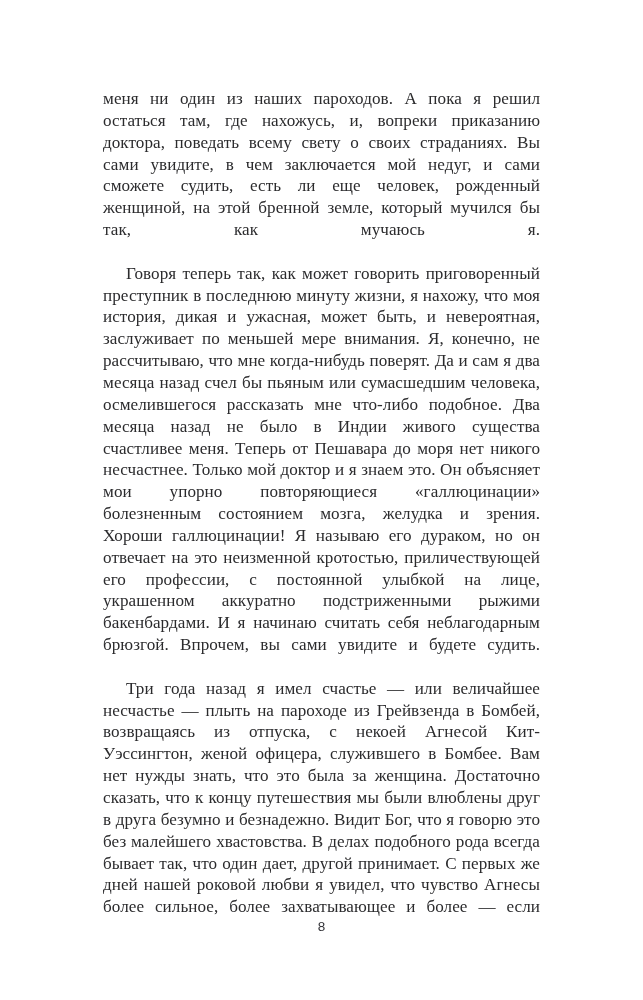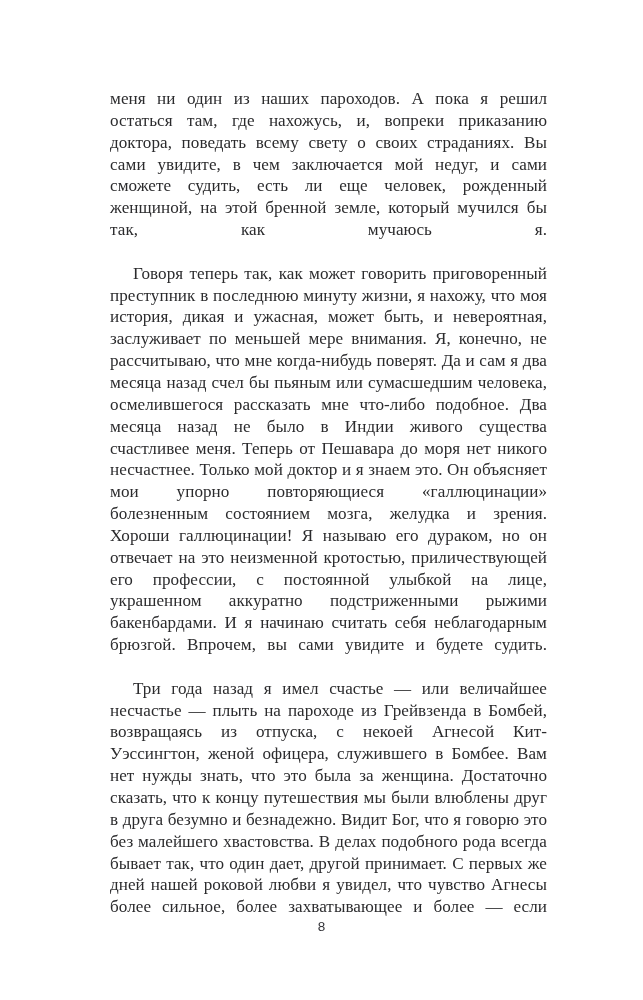--- a/index.html
+++ b/index.html
@@ -16,21 +16,21 @@
 
   #page {
     position: relative;
     width: 643px;
     height: 1000px;
     background: #ffffff;
   }
 
   #text-column {
     position: absolute;
-    left: 110px;
+    left: 103px;
     top: 88px;
     width: 437px;
   }
 
   .para {
     margin: 0;
     text-align: justify;
     text-justify: inter-word;
     font-size: 17.1px;
     line-height: 21.85px;

